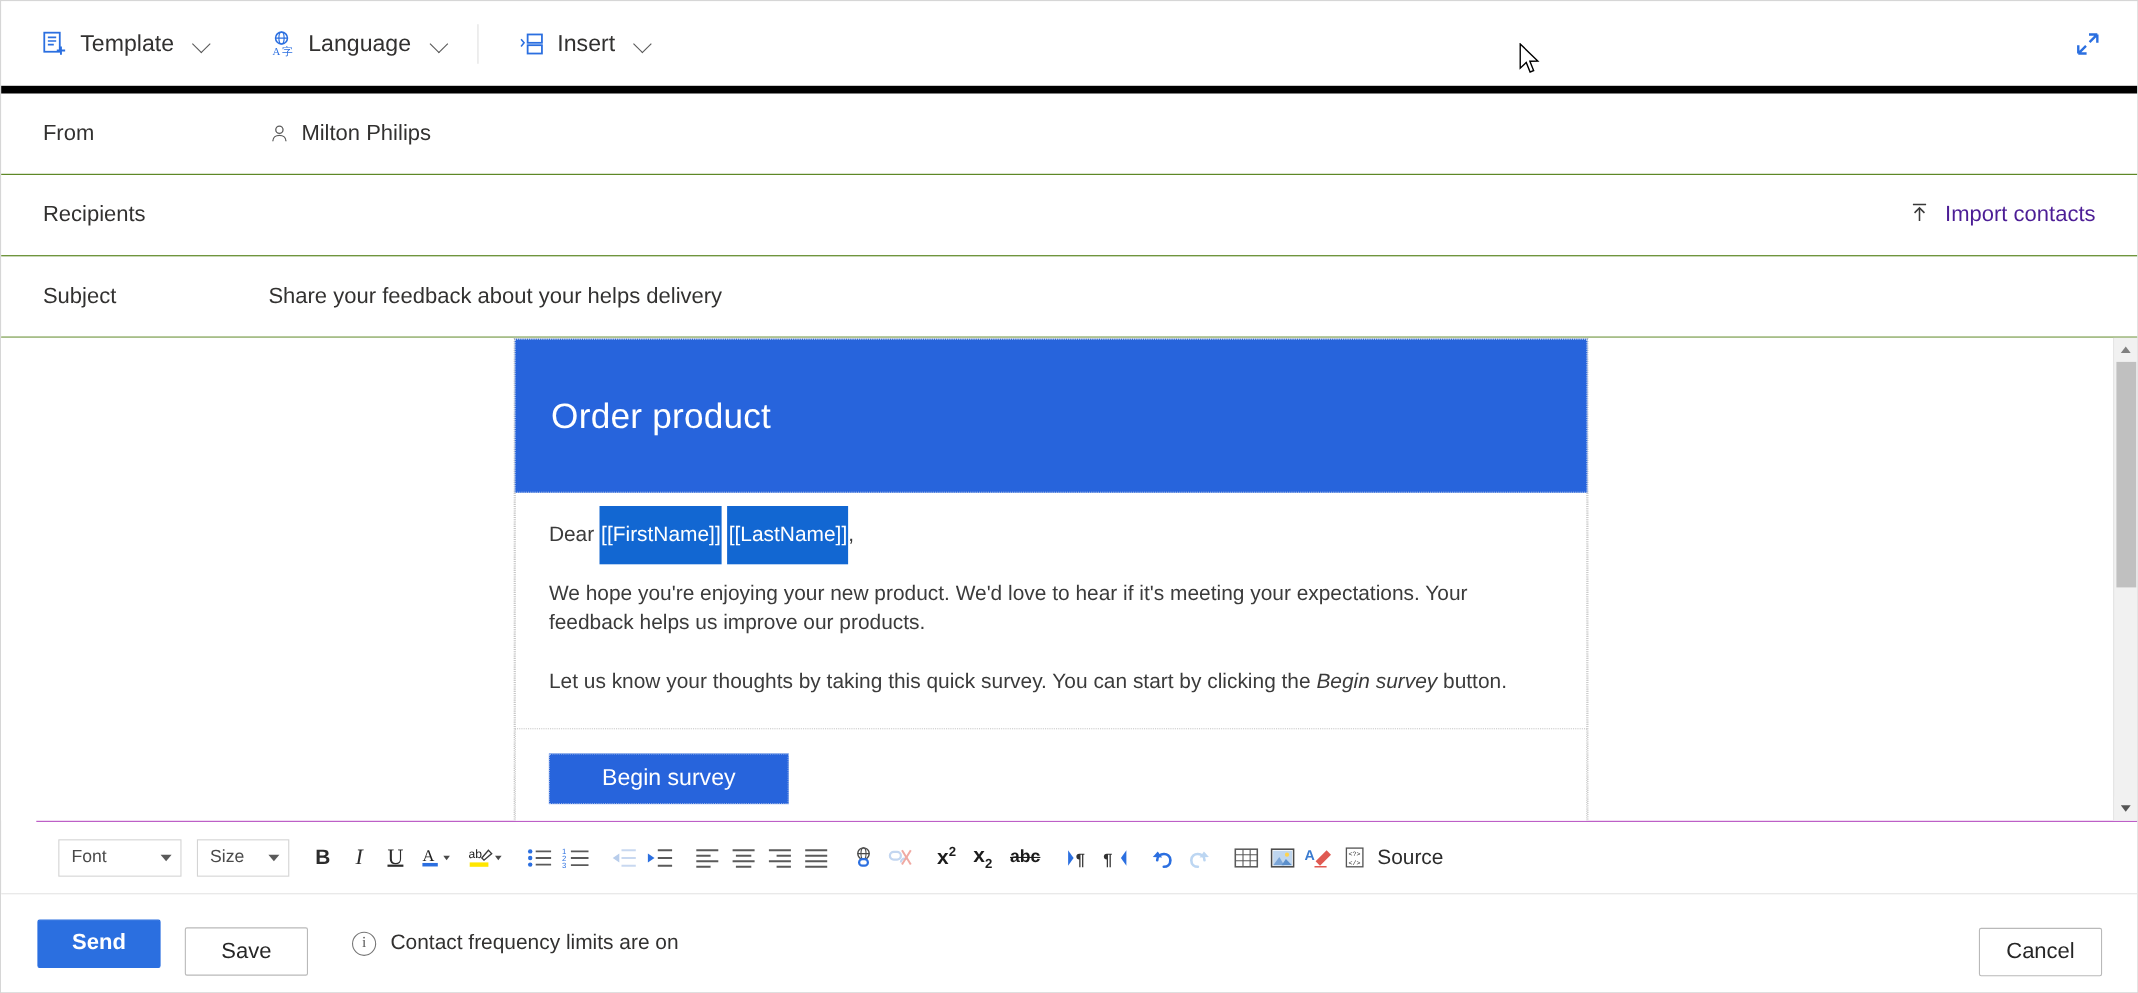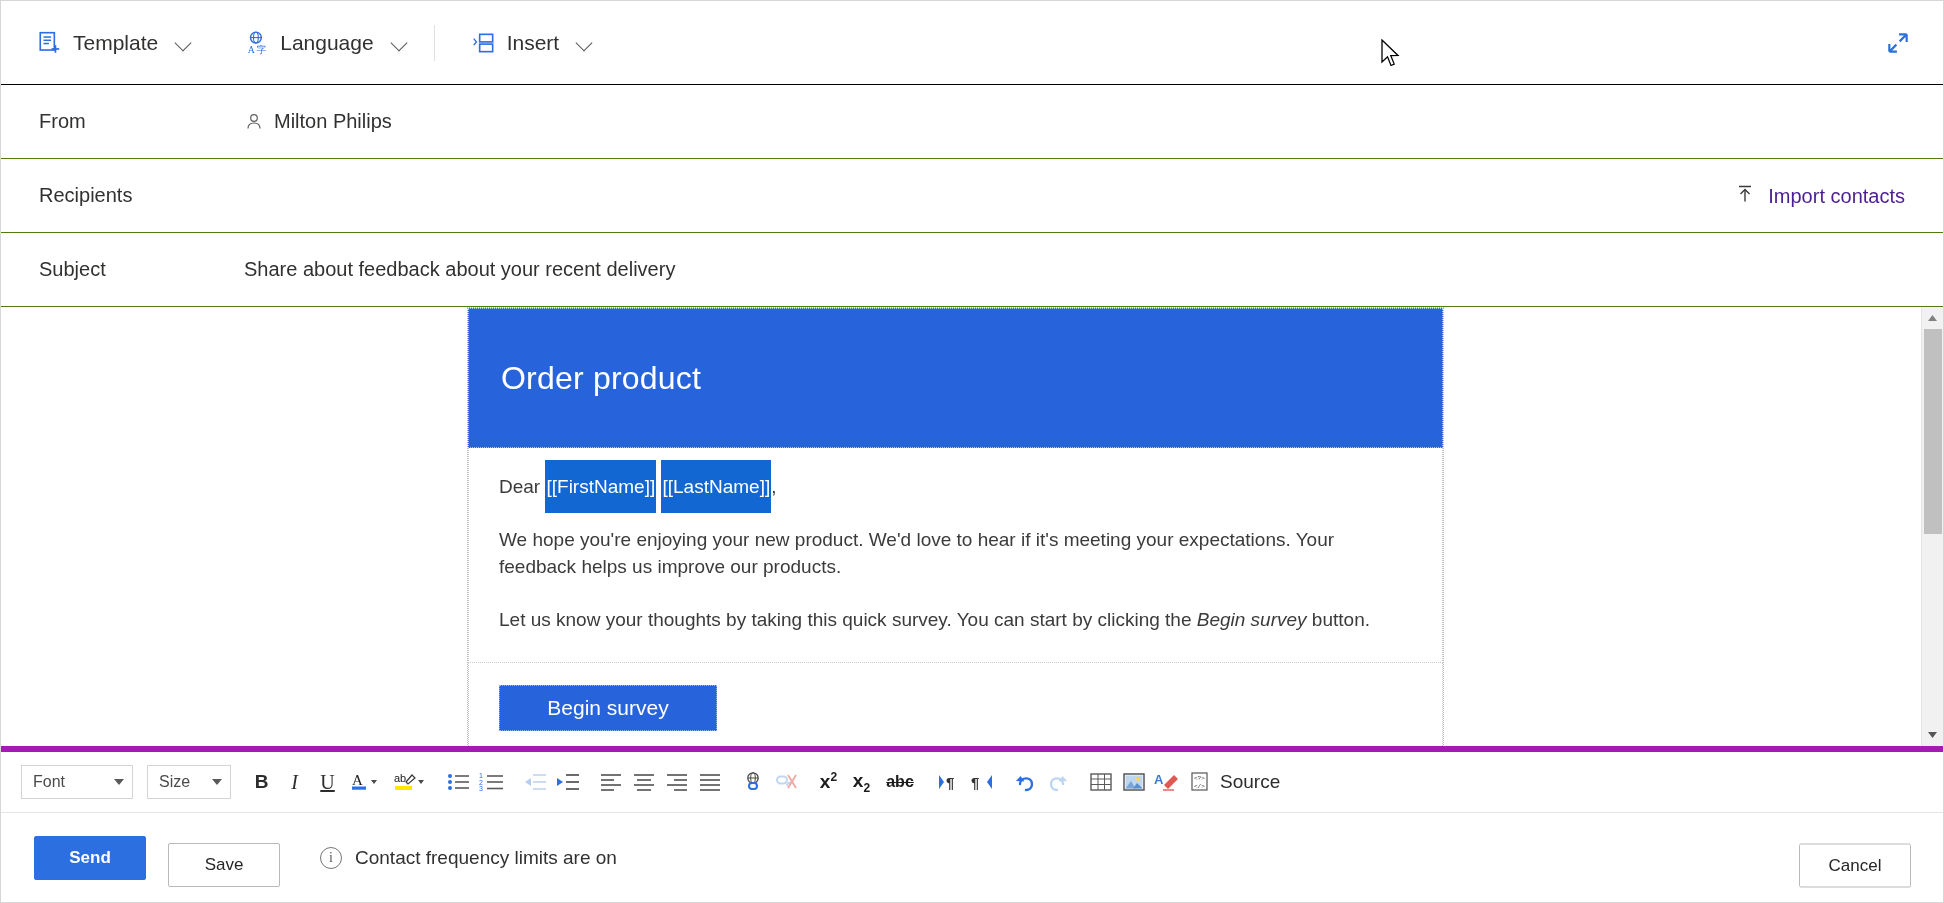--- a/index.html
+++ b/index.html
@@ -17,21 +17,21 @@
     background: #ffffff;
     border: 1px solid #d6d6d6;
     display: flex; flex-direction: column;
     overflow: hidden;
   }
 
   
   .cmdbar {
     height: 84px; flex: 0 0 84px;
     display: flex; align-items: center;
-    border-bottom: 1px solid #000000;
+    border-bottom: 7px solid #000000;
     padding: 0 22px 0 26px;
     position: relative;
   }
   .cmd-item {
     display: flex; align-items: center;
     gap: 10px;
     height: 46px;
     padding: 0 10px;
     cursor: pointer;
     border-radius: 2px;
@@ -187,25 +187,26 @@
     position: absolute;
     left: 2px; right: 1px;
     top: 0px; height: 205px;
     background: #c0c0c0;
     cursor: pointer;
   }
 
   
   .formatbar {
     height: 66px; flex: 0 0 66px;
-    border-top: 6px solid #a21caf;
+    border-top: 1px solid #a21caf;
     background: #ffffff;
     display: flex; align-items: center;
     padding: 0 14px 0 20px;
     gap: 0px;
+    margin-left: 32px;
   }
   .combo {
     height: 34px; width: 112px;
     border: 1px solid #d4d4d4;
     background: #ffffff;
     display: flex; align-items: center;
     justify-content: space-between;
     padding: 0 8px 0 11px;
     font-size: 16px;
     color: #4a4a4a;
@@ -245,21 +246,21 @@
   .actionbar {
     height: 90px; flex: 0 0 90px;
     border-top: 1px solid #e4e4e4;
     display: flex; align-items: center;
     padding: 0 30px 0 33px;
     position: relative;
     background: #ffffff;
   }
   .btn {
     height: 44px;
-    font-size: 17px;
+    font-size: 20px;
     border-radius: 2px;
     display: inline-flex; align-items: center; justify-content: center;
     cursor: pointer;
     padding: 0 18px;
   }
   .btn-primary {
     background: #2b6fe0;
     color: #ffffff;
     border: 1px solid #2b6fe0;
     min-width: 112px;
@@ -383,21 +384,21 @@
           <line x1="11" y1="7" x2="11" y2="19" stroke="#3a3a3a" stroke-width="1.4"></line>
           <path d="M6.5 11.5 L11 7 L15.5 11.5" fill="none" stroke="#3a3a3a" stroke-width="1.4"></path>
         </svg>
       </span>
       <span>Import contacts</span>
     </div>
   </div>
 
   <div class="field-row">
     <div class="field-label">Subject</div>
-    <div class="field-value">Share about feedback about your recent delivery</div>
+    <div class="field-value">Share your feedback about your helps delivery</div>
   </div>
 
   <div class="editor-area">
     <div class="editor-canvas">
 
       <div class="email-table">
 
         <div class="banner">
           <div class="banner-title">Order product</div>
         </div>

